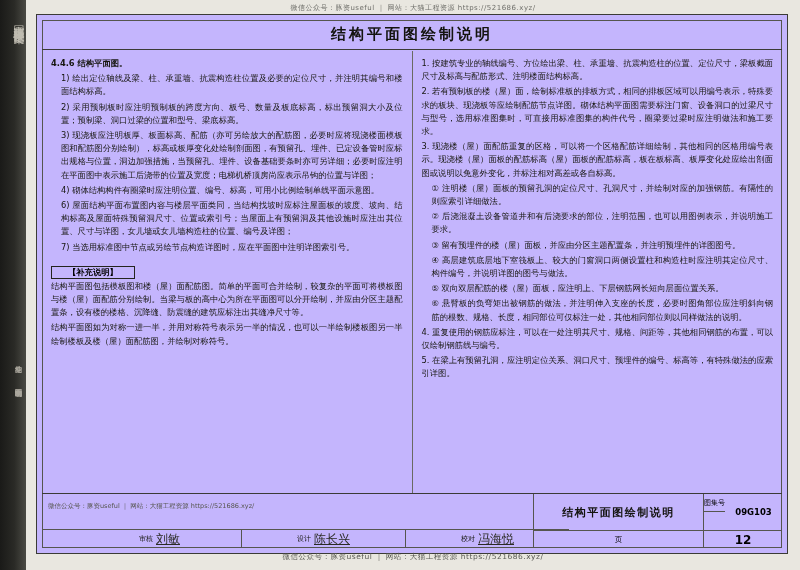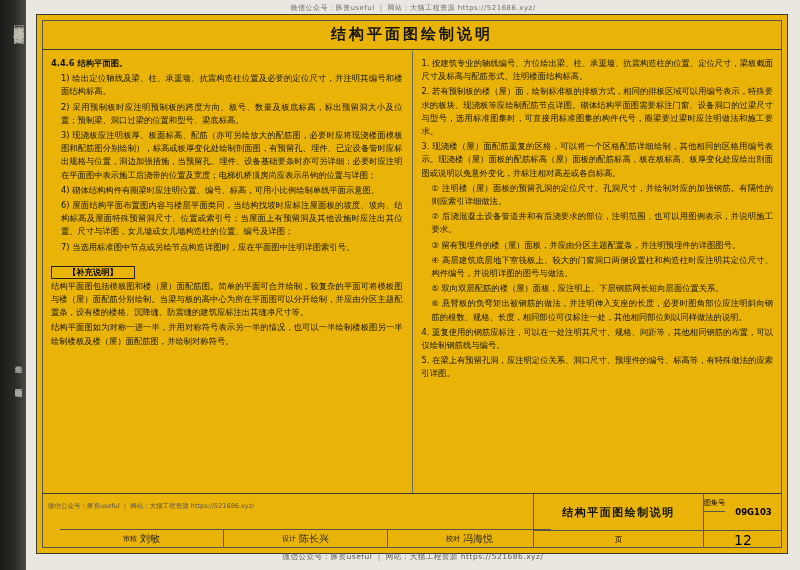--- a/index.html
+++ b/index.html
@@ -36,21 +36,21 @@
     position:absolute;left:26px;width:774px;
     text-align:center;color:#6f6f6a;font-size:7px;
     letter-spacing:.5px;
   }
   .wm.top{top:3px;}
   .wm.bottom{bottom:8px;color:#5a5a55;font-size:7.5px;}
 
   .sheet{
     position:absolute;left:36px;top:14px;
     width:752px;height:540px;
-    background:#eab308;
+    background:#c4b5fd;
     border:1.6px solid #3b3b36;
     box-sizing:border-box;
   }
   .inner{
     position:absolute;left:5px;top:5px;right:5px;bottom:5px;
     border:0.8px solid #55554e;
     box-sizing:border-box;
   }
   .title-bar{
     position:absolute;left:5px;top:5px;right:5px;height:30px;
@@ -91,30 +91,30 @@
   }
   .tb-left{
     width:492px;height:100%;box-sizing:border-box;
     border-right:0.8px solid #55554e;
     position:relative;
   }
   .tb-left .brand{
     position:absolute;left:6px;top:8px;font-size:6.5px;color:#55554e;
   }
   .tb-sign{
-    position:absolute;left:18px;bottom:0;width:100%;height:18px;
-    border-top:0.8px solid #55554e;display:flex;
+    position:absolute;left:0;bottom:0;width:100%;height:18px;
+    border-top:0.8px solid #55554e;display:flex;padding-left:36px;
   }
   .tb-sign .cell{
     flex:1;border-right:0.8px solid #55554e;
     font-size:7px;display:flex;align-items:center;justify-content:center;
     color:#16160f;box-sizing:border-box;gap:3px;
   }
   .tb-sign .cell:last-child{border-right:none;}
-  .tb-sign .cell .hand{font-size:10px;color:#2b2b24;}
+  .tb-sign .cell .hand{font-size:12px;color:#2b2b24;text-decoration:underline;}
   .tb-right{flex:1;display:flex;flex-direction:column;}
   .tb-r-top{
     flex:1;display:flex;border-bottom:0.8px solid #55554e;
   }
   .tb-name{
     flex:1;display:flex;align-items:center;justify-content:center;
     font-size:11px;font-weight:bold;letter-spacing:1.5px;color:#14140f;
     border-right:0.8px solid #55554e;box-sizing:border-box;
   }
   .tb-num{
@@ -132,21 +132,21 @@
   .tb-r-bot{
     height:17px;display:flex;
   }
   .tb-r-bot .c1{
     flex:1;border-right:0.8px solid #55554e;
     display:flex;align-items:center;justify-content:center;font-size:7.5px;
     box-sizing:border-box;
   }
   .tb-r-bot .c2{
     width:78px;display:flex;align-items:center;justify-content:center;
-    font-size:14px;font-weight:normal;
+    font-size:12px;font-weight:bold;
   }
 </style>
 </head>
 <body>
 
 <div class="page">
 
   <div class="binding">
     <div class="binding-text">国家建筑标准设计图集</div>
     <div class="binding-text2">结构专业 · 结构平面图绘制说明</div>

